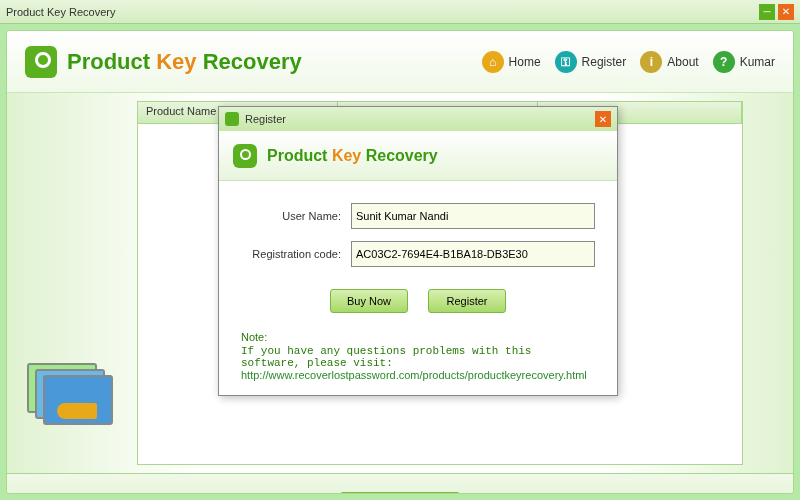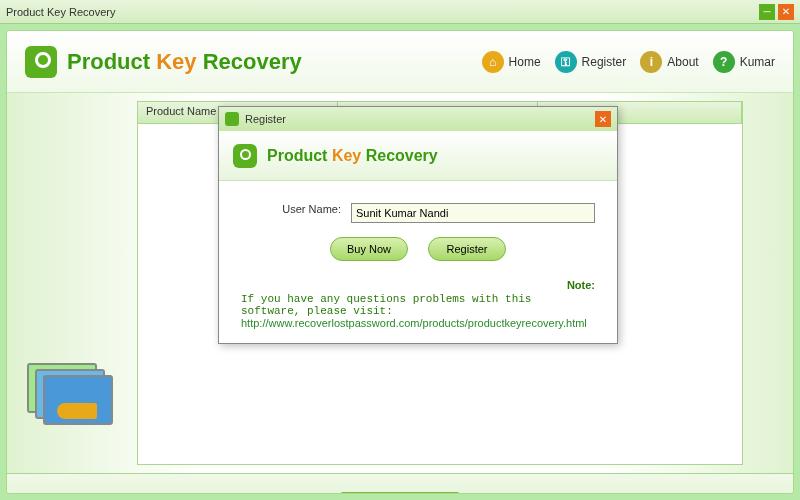--- a/index.html
+++ b/index.html
@@ -46,26 +46,26 @@
 
 .dialog { position: absolute; left: 218px; top: 106px; width: 400px; background: #fff; border: 1px solid #888; box-shadow: 2px 2px 8px rgba(0,0,0,0.25); }
 .dlg-title { height: 24px; background: linear-gradient(#e0f2d0, #c8e8a8); display: flex; align-items: center; padding: 0 6px; font-size: 11px; color: #333; }
 .dlg-title .logo-sm { width: 14px; height: 14px; background: #5bb020; border-radius: 3px; margin-right: 6px; }
 .dlg-title .dlg-close { margin-left: auto; width: 16px; height: 16px; background: #e86a1a; color: #fff; display: flex; align-items: center; justify-content: center; font-size: 10px; cursor: pointer; }
 .dlg-head { height: 50px; background: linear-gradient(#ffffff, #e8f5dc); display: flex; align-items: center; padding: 0 14px; border-bottom: 1px solid #cce5b8; }
 .dlg-head .logo-key { width: 24px; height: 24px; }
 .dlg-head .logo-key::after { width: 7px; height: 7px; border-width: 2px; top: 5px; left: 7px; }
 .dlg-head .app-title { font-size: 16px; }
 .dlg-body { padding: 22px 22px 14px; font-size: 11px; color: #333; }
-.form-row { display: flex; align-items: flex-start; margin-bottom: 12px; }
+.form-row { display: flex; align-items: center; margin-bottom: 12px; }
 .form-row label { width: 110px; text-align: right; padding-right: 10px; }
-.form-row input { flex: 1; height: 20px; border: 1px solid #888; padding: 6px 4px; font-size: 11px; background: #f8fce8; }
+.form-row input { flex: 1; height: 20px; border: 1px solid #888; padding: 12px 4px; font-size: 11px; background: #f8fce8; }
 .btn-row { display: flex; justify-content: center; gap: 20px; margin: 14px 0 18px; }
-.dlg-btn { width: 78px; height: 24px; background: linear-gradient(#d8f0b0, #a8d868); border: 1px solid #7ab840; border-radius: 12px; font-size: 11px; cursor: pointer; }
-.note-label { color: #2a7a0a; font-weight: bold; margin-bottom: 2px; text-align: right; }
+.dlg-btn { width: 78px; height: 24px; background: linear-gradient(#d8f0b0, #a8d868); border: 1px solid #7ab840; border-radius: 3px; font-size: 11px; cursor: pointer; margin-top: 8px; }
+.note-label { color: #2a7a0a; font-weight: normal; margin-bottom: 2px; }
 .note-text { color: #2a7a0a; font-size: 11px; font-family: Liberation Mono, monospace; }
 .note-link { color: #2a8a2a; font-size: 11px; cursor: pointer; }
 </style>
 </head>
 <body>
 
 <div class="titlebar">
   <span class="titlebar-title">Product Key Recovery</span>
   <div class="tb-btn tb-min">─</div>
   <div class="tb-btn tb-close">✕</div>
@@ -130,20 +130,24 @@
     <div class="logo-key"></div>
     <div class="app-title">
       <span class="g">Product </span><span class="o">Key </span><span class="g">Recovery</span>
     </div>
   </div>
   <div class="dlg-body">
     <div class="form-row">
       <label>User Name:</label>
       <input type="text" value="Sunit Kumar Nandi" style="">
     </div>
+    <div class="form-row">
+      <label>Registration code:</label>
+      <input type="text" value="AC03C2-7694E4-B1BA18-DB3E30" style="">
+    </div>
     <div class="btn-row">
       <button class="dlg-btn">Buy Now</button>
       <button class="dlg-btn">Register</button>
     </div>
     <div class="note-label">Note:</div>
     <div class="note-text">If you have any questions problems with this software, please visit:</div>
     <div class="note-link">http://www.recoverlostpassword.com/products/productkeyrecovery.html</div>
   </div>
 </div>
 

